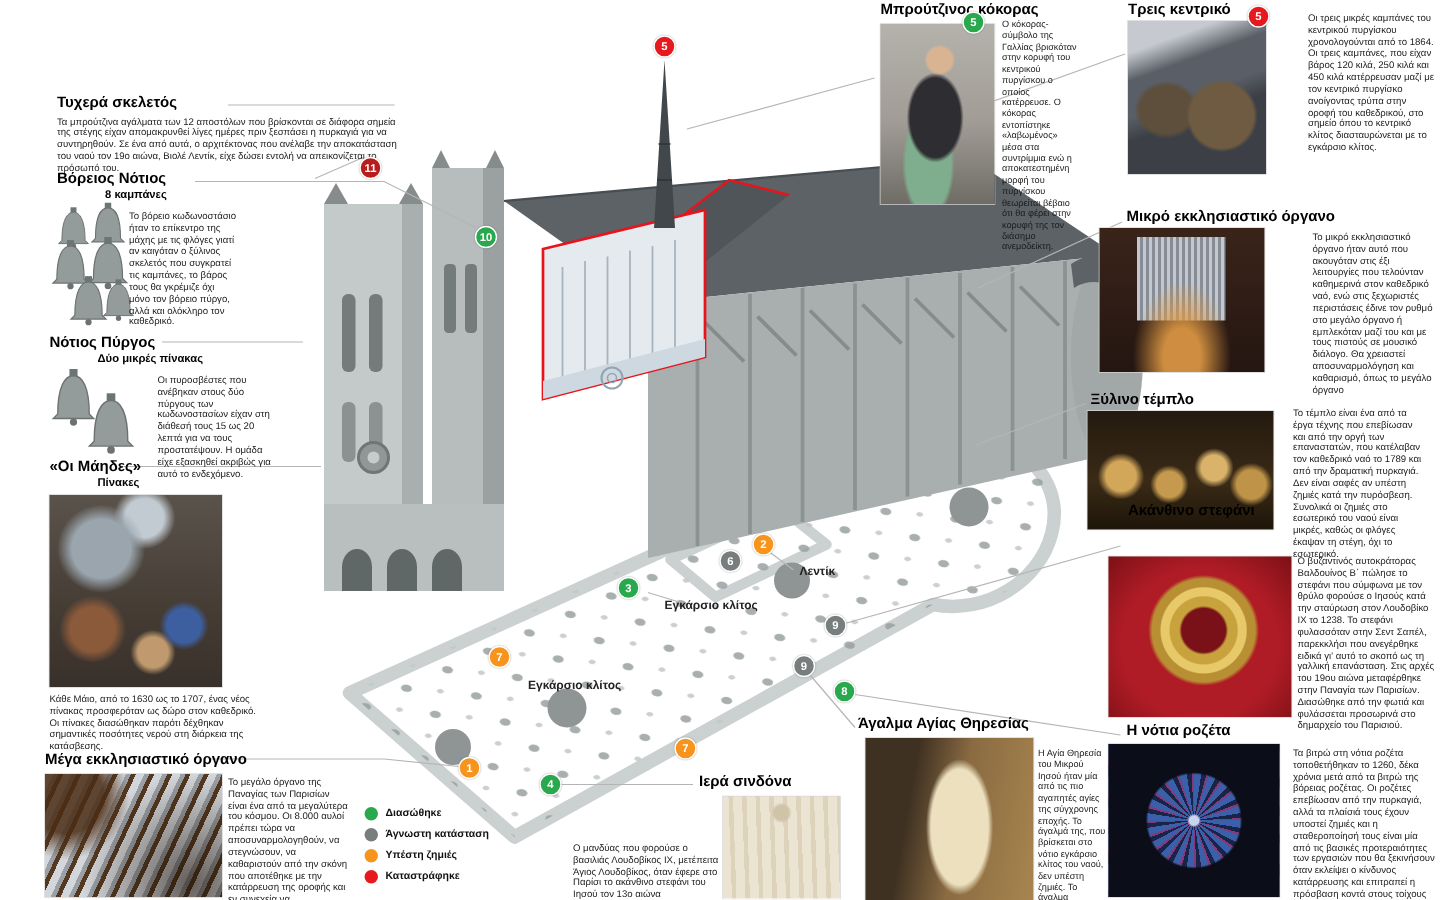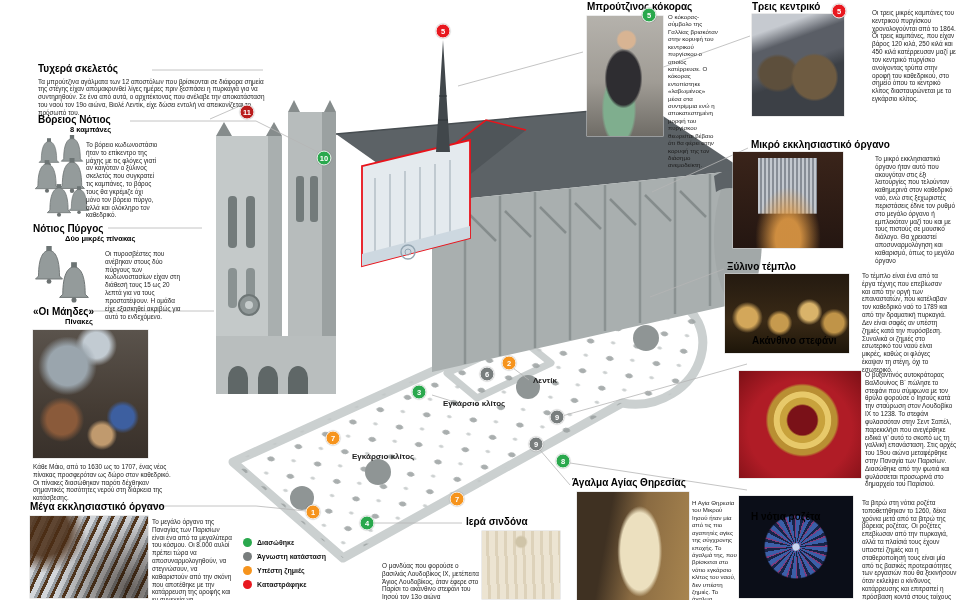--- a/index.html
+++ b/index.html
@@ -243,21 +243,21 @@
     <div class="b">Το τέμπλο είναι ένα από τα έργα τέχνης που επεβίωσαν και από την οργή των επαναστατών, που κατέλαβαν τον καθεδρικό ναό το 1789 και από την δραματική πυρκαγιά. Δεν είναι σαφές αν υπέστη ζημιές κατά την πυρόσβεση. Συνολικά οι ζημιές στο εσωτερικό του ναού είναι μικρές, καθώς οι φλόγες έκαψαν τη στέγη, όχι το εσωτερικό.</div>
   </div>
 
   <div class="co" style="left:752px;top:336px;width:120px">
     <div class="t">Ακάνθινο στεφάνι</div>
   </div>
   <div class="co" style="left:865px;top:368px;width:92px">
     <div class="b">Ο βυζαντινός αυτοκράτορας Βαλδουίνος Β΄ πώλησε το στεφάνι που σύμφωνα με τον θρύλο φορούσε ο Ιησούς κατά την σταύρωση στον Λουδοβίκο ΙΧ το 1238. Το στεφάνι φυλασσόταν στην Σεντ Σαπέλ, παρεκκλήσι που ανεγέρθηκε ειδικά γι' αυτό το σκοπό ως τη γαλλική επανάσταση. Στις αρχές του 19ου αιώνα μεταφέρθηκε στην Παναγία των Παρισίων. Διασώθηκε από την φωτιά και φυλάσσεται προσωρινά στο δημαρχείο του Παρισιού.</div>
   </div>
 
-  <div class="co" style="left:751px;top:512px;width:120px">
+  <div class="co" style="left:751px;top:483px;width:120px">
     <div class="t">Η νότια ροζέτα</div>
   </div>
   <div class="co" style="left:862px;top:496px;width:95px">
     <div class="b">Τα βιτρώ στη νότια ροζέτα τοποθετήθηκαν το 1260, δέκα χρόνια μετά από τα βιτρώ της βόρειας ροζέτας. Οι ροζέτες επεβίωσαν από την πυρκαγιά, αλλά τα πλαίσιά τους έχουν υποστεί ζημιές και η σταθεροποίησή τους είναι μία από τις βασικές προτεραιότητες των εργασιών που θα ξεκινήσουν όταν εκλείψει ο κίνδυνος κατάρρευσης και επιτραπεί η πρόσβαση κοντά στους τοίχους του ναού.</div>
   </div>
 
   <div class="co" style="left:572px;top:478px;width:140px">
     <div class="t">Άγαλμα Αγίας Θηρεσίας</div>
   </div>
   <div class="co" style="left:692px;top:496px;width:46px">

